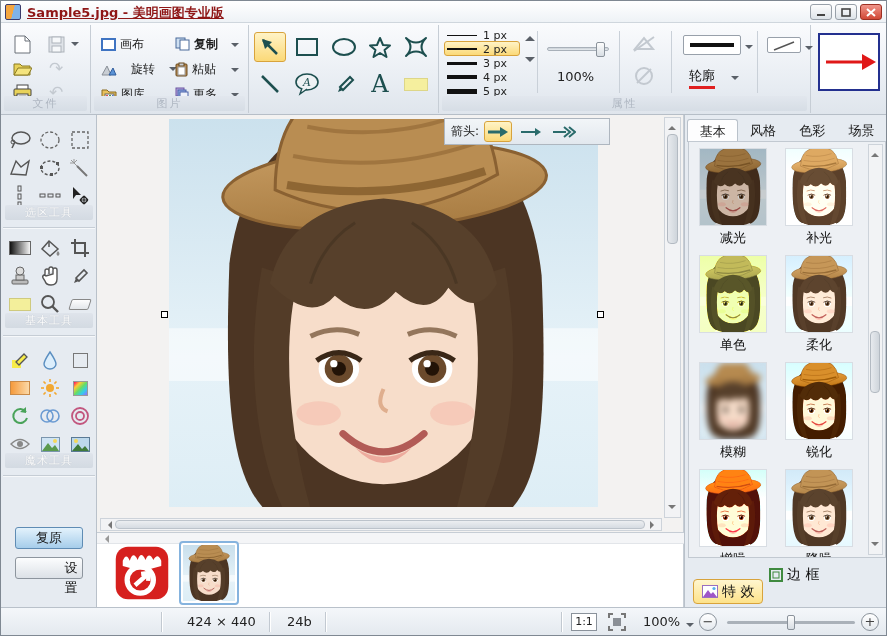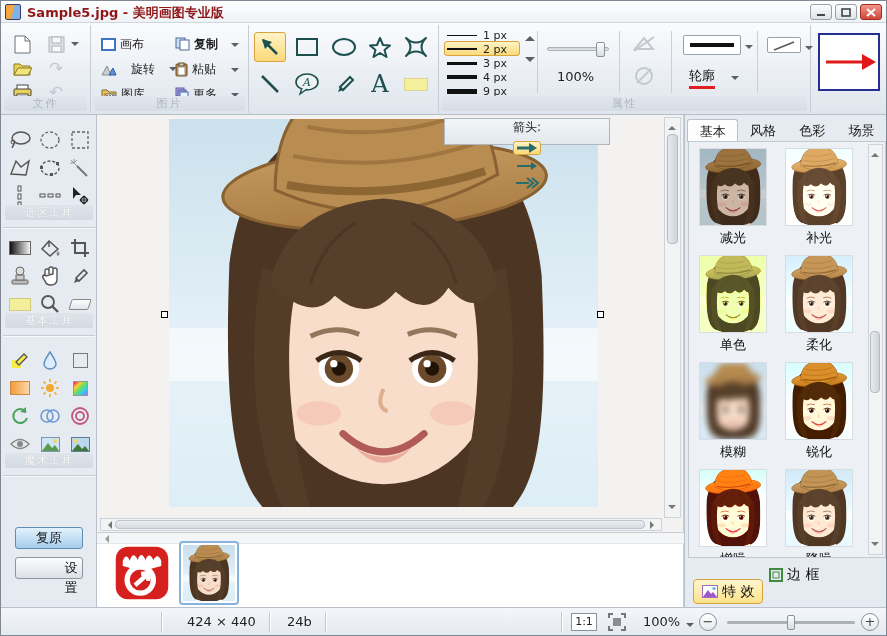--- a/index.html
+++ b/index.html
@@ -2,21 +2,21 @@
 <html><head>
 <meta charset="utf-8">
 <style>
   html,body{margin:0;padding:0;background:#9aa3ad;font-family:"DejaVu Sans","Liberation Sans",sans-serif;}
   *{box-sizing:border-box;}
   .window{position:relative;width:887px;height:636px;background:#e6ebf1;border:1px solid #7f8892;overflow:hidden;}
 
   
   .titlebar{position:absolute;left:0;top:0;width:100%;height:22px;background:linear-gradient(#ffffff,#eef2f6);border-bottom:1px solid #cfd6dd;}
   .app-icon{position:absolute;left:4px;top:3px;width:16px;height:16px;border:1px solid #3a3a6a;background:linear-gradient(105deg,#f4a640 49%,#7fb3e8 51%);border-radius:2px;}
-  .title-text{position:absolute;left:26px;top:3px;font-size:13px;font-weight:bold;color:#8f1616;}
+  .title-text{position:absolute;left:26px;top:3px;font-size:13px;font-weight:bold;color:#8f1616;text-decoration:underline;}
   .winbtns{position:absolute;right:4px;top:3px;display:flex;gap:3px;}
   .winbtn{width:22px;height:16px;border:1px solid #98a0a9;border-radius:3px;background:linear-gradient(#fdfdfd,#dde3e9);display:flex;align-items:center;justify-content:center;}
   .winbtn svg{display:block;}
   .winbtn.close{background:linear-gradient(#f0958a,#d14836);border-color:#9c2f22;}
 
   
   .ribbon{position:absolute;left:0;top:22px;width:100%;height:92px;background:linear-gradient(#fafbfd,#e7ecf2 70%,#dfe5ec);border-bottom:1px solid #b6bec7;}
   .rgroup{position:absolute;top:2px;height:88px;border-right:1px solid #c6cdd5;}
   .rgroup-label{position:absolute;left:3px;right:3px;bottom:2px;height:15px;background:linear-gradient(#e2e7ee,#d6dde5);border-radius:2px;color:#aeb6c1;font-size:11px;text-align:center;line-height:15px;letter-spacing:2px;}
   .caret{width:0;height:0;border:4px solid transparent;border-top-color:#5a6068;margin-top:4px;display:inline-block;}
@@ -63,21 +63,21 @@
   .sb-btn.gray{background:linear-gradient(#fcfdfe,#dce1e7);padding-left:44px;}
 
   
   .centercol{position:absolute;left:96px;top:114px;width:587px;height:492px;}
   .canvas-view{position:absolute;left:0;top:0;width:587px;height:417px;background:#f3f2f1;border-right:1px solid #c6cdd5;}
   .main-photo{position:absolute;left:72px;top:4px;width:429px;height:388px;overflow:hidden;background:#dfe9f0;}
   .main-photo .portrait{position:absolute;left:0;top:-30px;width:429px;height:446px;}
   .portrait{display:block;}
   .portrait svg{display:block;width:100%;height:100%;}
 
-  .arrowbar{position:absolute;left:347px;top:3px;width:166px;height:27px;background:linear-gradient(#f2f5f8,#e2e8ee);border:1px solid #aeb6bf;display:flex;align-items:center;gap:5px;padding:0 6px;flex-direction:column;}
+  .arrowbar{position:absolute;left:347px;top:3px;width:166px;height:27px;background:linear-gradient(#f2f5f8,#e2e8ee);border:1px solid #aeb6bf;display:flex;align-items:center;gap:5px;padding:0 6px;}
   .arrowbar .lbl{font-size:12px;color:#222;}
   .ar-btn{width:28px;height:21px;display:flex;align-items:center;justify-content:center;border-radius:3px;}
   .ar-btn.sel{background:linear-gradient(#fff3c6,#fbd978);border:1px solid #d8a33c;}
 
   .handle{position:absolute;width:7px;height:7px;background:#fff;border:1px solid #000;}
 
   .vscroll{position:absolute;right:2px;top:2px;width:17px;height:401px;background:#f2f3f5;border:1px solid #cdd3da;}
   .hscroll{position:absolute;left:3px;top:403px;width:562px;height:13px;background:#f2f3f5;border:1px solid #cdd3da;}
   .scroll-thumb-v{position:absolute;left:2px;width:11px;background:linear-gradient(90deg,#e7eaee,#cfd5db);border:1px solid #b3bac2;border-radius:4px;}
   .tri{width:0;height:0;border:4px solid transparent;position:absolute;}
@@ -310,21 +310,21 @@
       <div class="lw-row" style="top:31px;">
           <div class="lw-bar" style="height:3px;"></div>
           <span>3 px</span>
         </div>
       <div class="lw-row" style="top:45px;">
           <div class="lw-bar" style="height:4px;"></div>
           <span>4 px</span>
         </div>
       <div class="lw-row" style="top:59px;">
           <div class="lw-bar" style="height:5px;"></div>
-          <span>9 px</span>
+          <span>5 px</span>
         </div>
       <div class="spin" style="top:6px;border-bottom-color:#5a6068;"></div>
       <div class="spin" style="top:32px;border-top-color:#5a6068;"></div>
 
       <div class="vsep" style="left:98px;"></div>
       <div class="slider-track" style="left:108px;top:22px;width:62px;">
         <div class="slider-thumb" style="left:48px;top:-6px;"></div>
       </div>
       <div class="pct" style="left:118px;top:44px;">100%</div>
 

